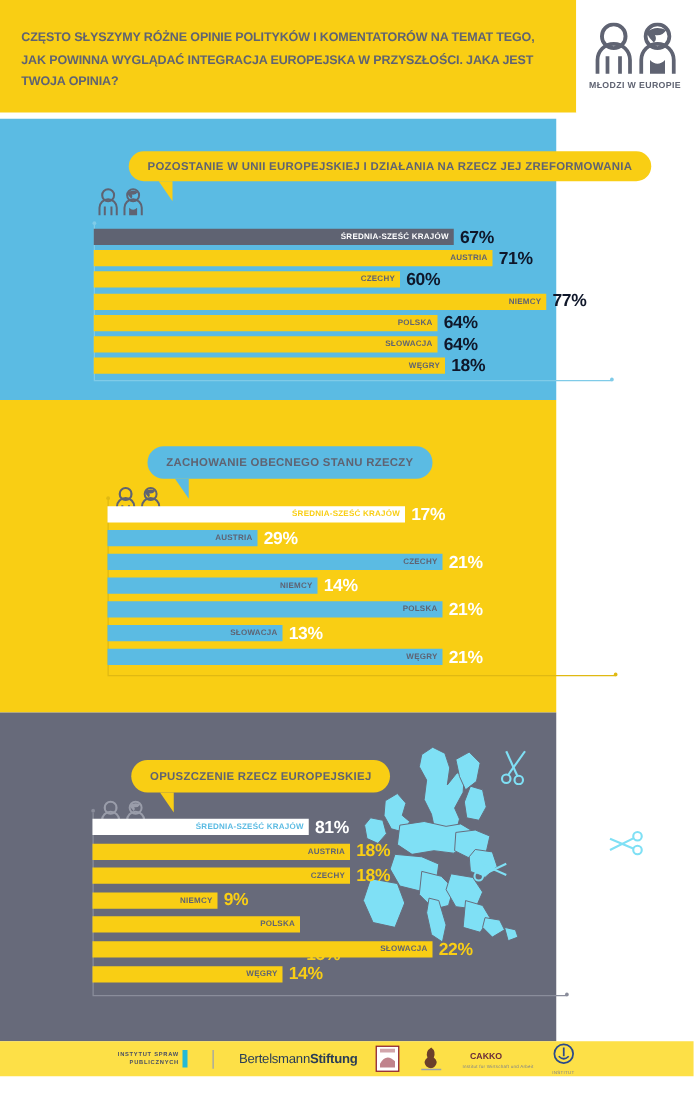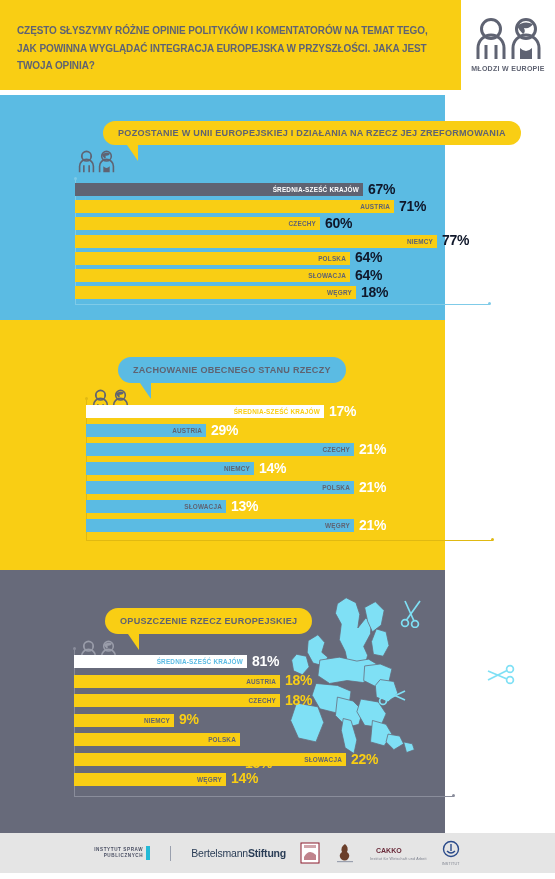--- a/index.html
+++ b/index.html
@@ -104,22 +104,22 @@
   .sec3 .bar.avg .bar-label { color:#5BBBE3; }
   .sec3 .bar-value { color:#F9CE14; }
   .sec3 .axis-v, .sec3 .axis-h { background:#8A8D9B; }
   .sec3 .axis-dot { background:#8A8D9B; }
 
   .euromap { position:absolute; right:18px; top:20px; width:150px; height:185px; }
   .scissors { position:absolute; }
 
   
   .footer {
-    position:absolute; left:0; top:833px; width:555px; height:40px;
-    background:#e5e5e5; display:flex; align-items:center;
+    position:absolute; left:0; top:833px; width:555px; height:28px;
+    background:#fde047; display:flex; align-items:center;
     justify-content:center; gap:14px;
   }
   .logo { display:flex; align-items:center; }
   .logo-isp-text { font-size:4.6px; font-weight:bold; color:#4A4F63; line-height:6px; letter-spacing:0.6px; text-align:right; }
   .logo-isp-bar { width:4px; height:14px; background:#23B9D6; margin-left:3px; }
   .logo-divider { width:1px; height:15px; background:#9aa0ae; margin:0 6px; }
   .logo-bst { font-size:10.5px; color:#2a3d56; letter-spacing:-0.2px; }
   .logo-bst b { font-weight:bold; }
   .logo-generic { display:flex; flex-direction:column; align-items:center; }
   .logo-cap { font-size:3.6px; color:#7b7f8c; margin-top:2px; letter-spacing:0.2px; }

